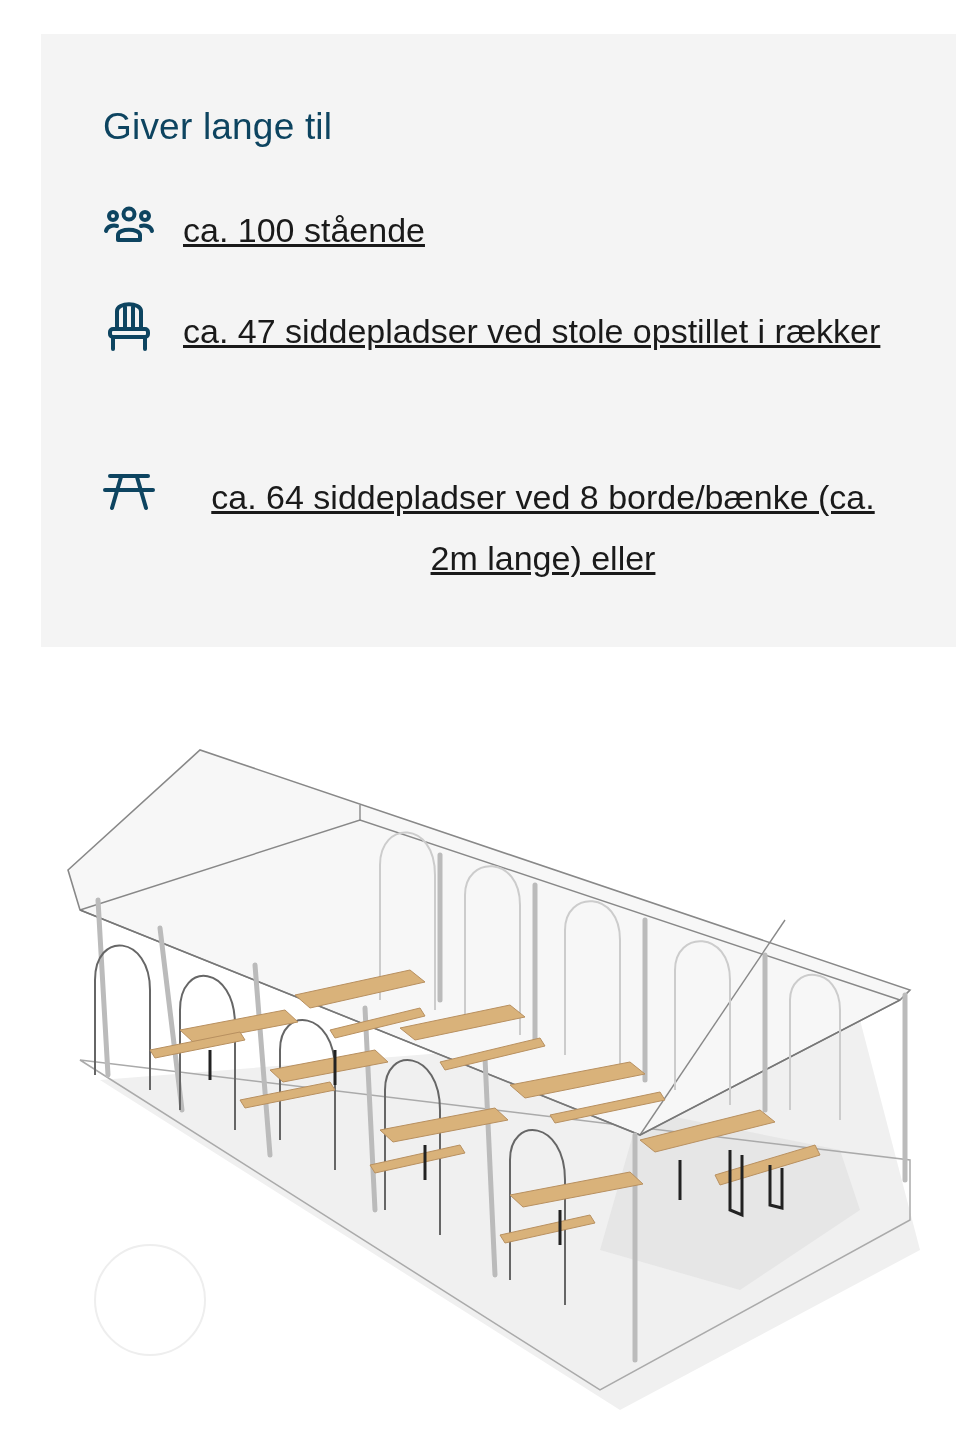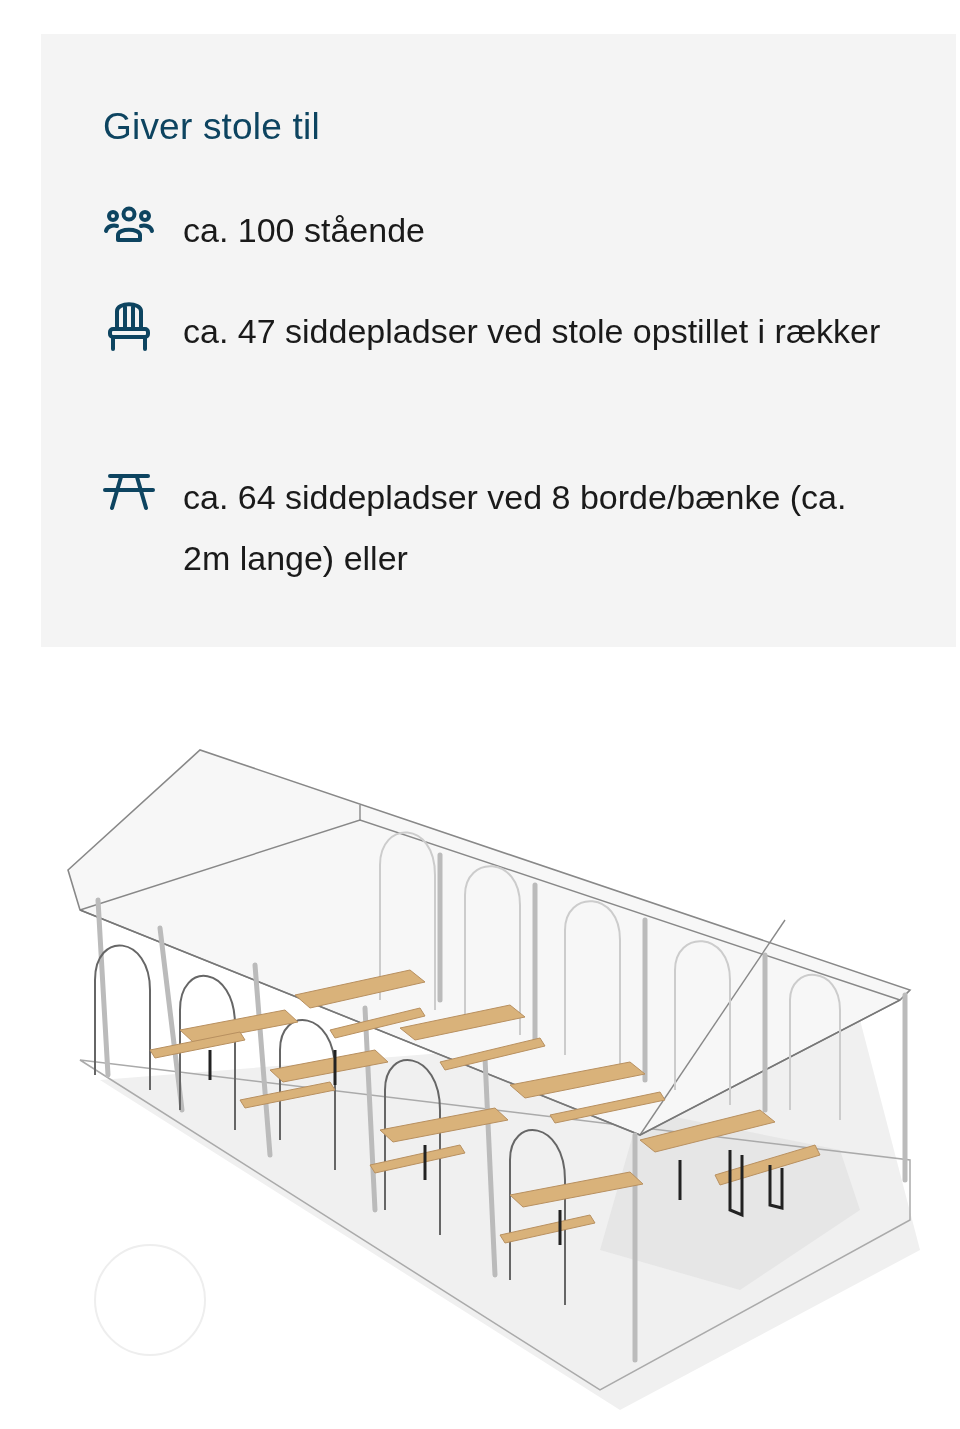--- a/index.html
+++ b/index.html
@@ -10,40 +10,40 @@
       background: #f4f4f4;
     }
     .panel-title {
       position: absolute; left: 62px; top: 72px; margin: 0;
       font-size: 37px; font-weight: 400; color: #0d4460; letter-spacing: 0.2px;
     }
     .cap-item { position: absolute; left: 62px; width: 800px; }
     .cap-icon { position: absolute; left: 0; width: 52px; height: 52px; }
     .cap-text {
       position: absolute; left: 80px; margin: 0; width: 720px;
-      font-size: 34px; line-height: 61px; color: #1a1a1a;
+      font-size: 34px; line-height: 61px; color: #1a1a1a; text-decoration: underline;
     }
     .item-0 { top: 170px; }
     .item-0 .cap-icon { top: 0px; }
     .item-0 .cap-text { top: -4px; }
     .item-1 { top: 265px; }
     .item-1 .cap-icon { top: 0px; }
     .item-1 .cap-text { top: 2px; }
     .item-2 { top: 436px; }
     .item-2 .cap-icon { top: 0px; }
-    .item-2 .cap-text { top: -3px; }
+    .item-2 .cap-text { top: -3px; text-align: center; }
 
     .tent-figure { position: absolute; left: 40px; top: 690px; width: 910px; height: 720px; }
     .tent-figure svg { width: 100%; height: 100%; display: block; }
   </style>
 </head>
 <body>
 
 <section class="capacity-panel">
-  <h2 class="panel-title">Giver stole til</h2>
+  <h2 class="panel-title">Giver lange til</h2>
 
   <div class="cap-item item-0">
     <span class="cap-icon">
       <svg viewBox="0 0 52 52" width="52" height="52" fill="none" stroke="#0d4460" stroke-width="4" stroke-linecap="round">
         <circle cx="10" cy="12" r="4"></circle>
         <circle cx="26" cy="10" r="5.5"></circle>
         <circle cx="42" cy="12" r="4"></circle>
         <path d="M3 27 C4 22, 10 21, 14 22"></path>
         <path d="M49 27 C48 22, 42 21, 38 22"></path>
         <path d="M15 36 L15 31 C15 24, 37 24, 37 31 L37 36 Z" stroke-linejoin="round"></path>

